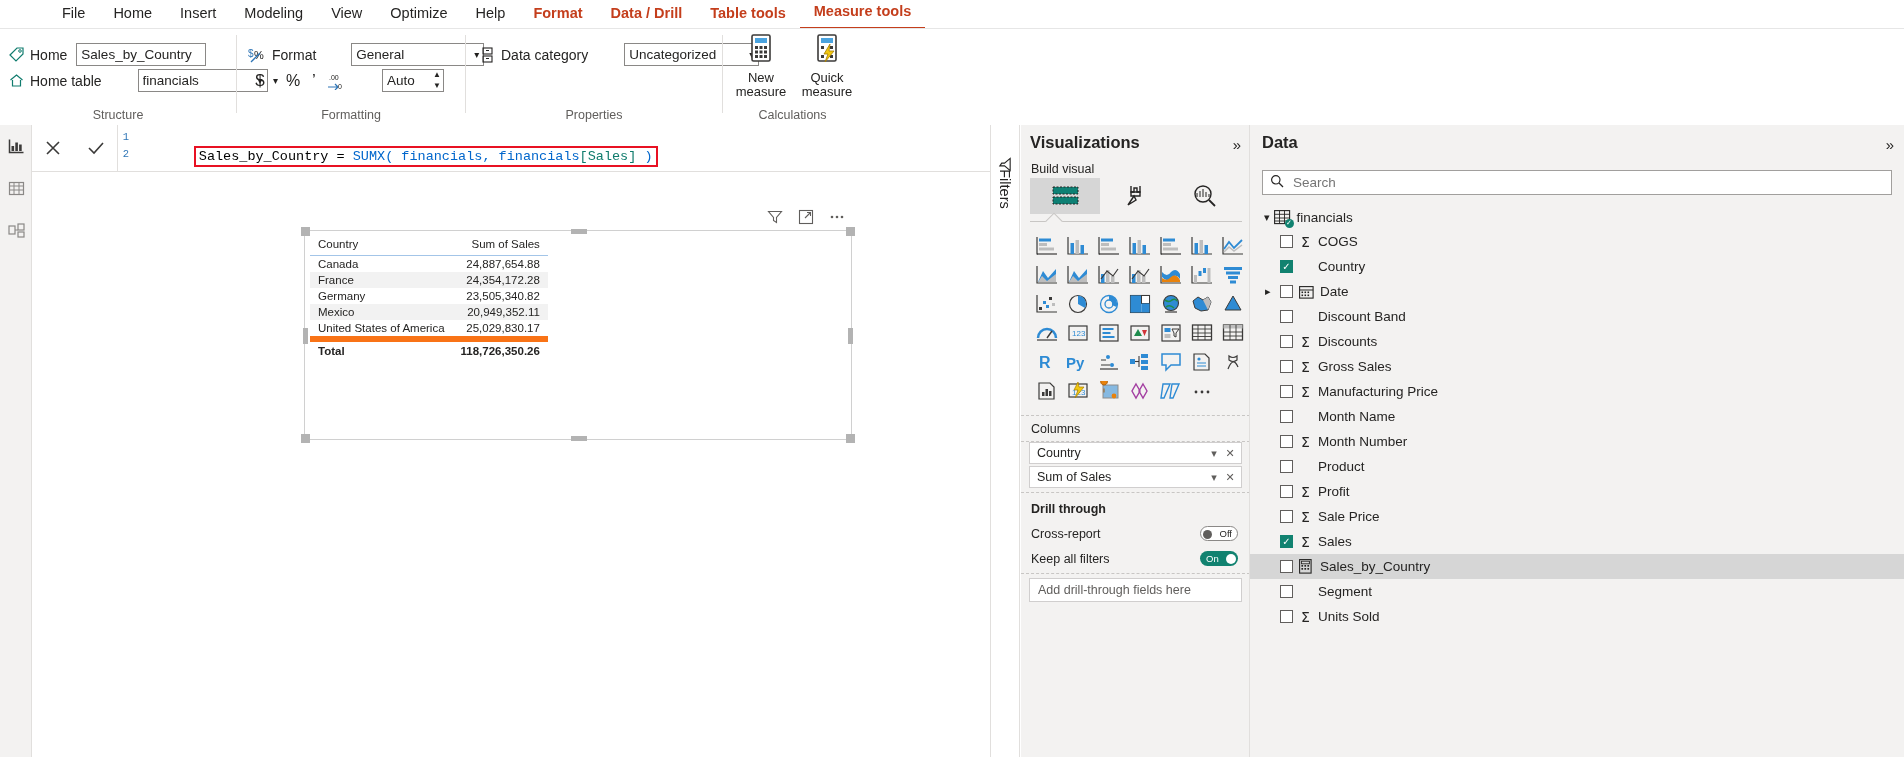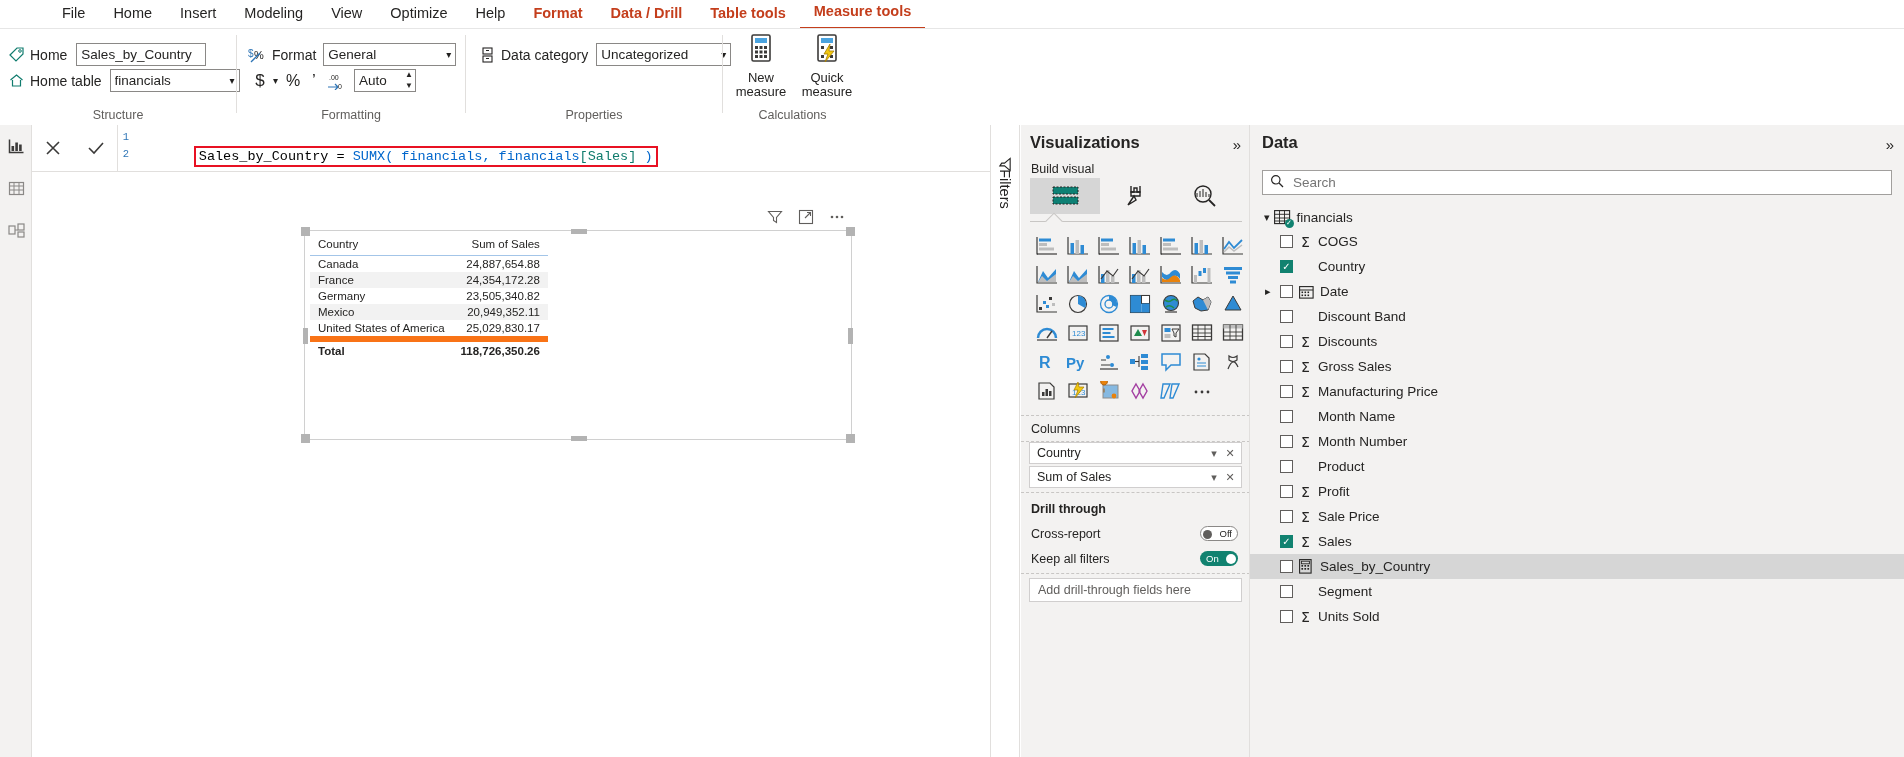--- a/index.html
+++ b/index.html
@@ -43,21 +43,21 @@
     position: absolute; bottom: 2px; width: 100%; text-align: center;
     font-size: 12.5px; color: #605e5c;
   }
   .rsep { position: absolute; top: 6px; width: 1px; height: 78px; background: #e1dfdd; }
 
   .field-row { position: absolute; display: flex; align-items: center; }
   .field-label { font-size: 14px; color: #252423; white-space: nowrap; }
   .tb {
     border: 1px solid #8a8886; background: #fff; height: 23px;
     font-family: "Liberation Sans", sans-serif; font-size: 13.5px;
-    padding: 0 4px; color: #252423; outline: none;
+    padding: 0 4px; color: #252423; outline: none; margin-left: 28px;
   }
   select.tb { -webkit-appearance: none; appearance: none;
     background-image: none; padding-right: 16px; }
   .selwrap { position: relative; display: inline-block; }
   .selwrap .chev {
     position: absolute; right: 5px; top: 50%; transform: translateY(-55%);
     pointer-events: none; font-size: 10px; color: #201f1e;
   }
   .icon-sq { display:inline-flex; align-items:center; justify-content:center; }
 

